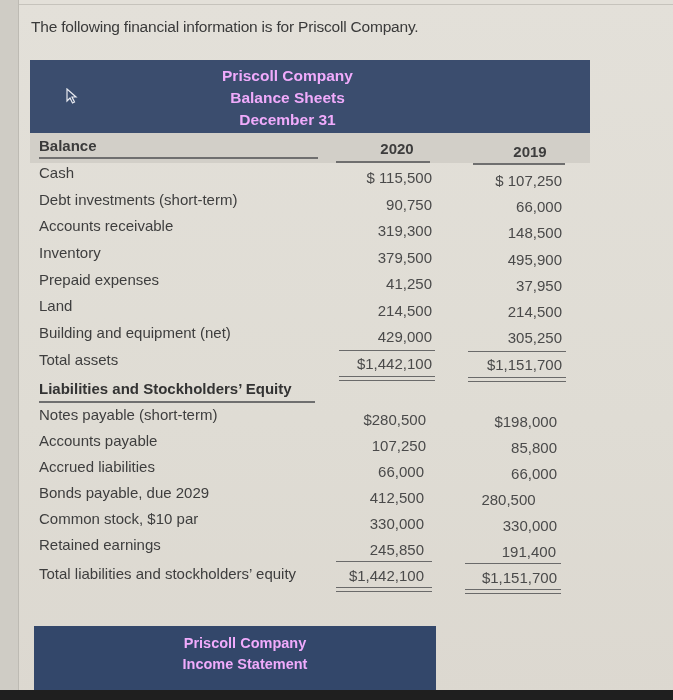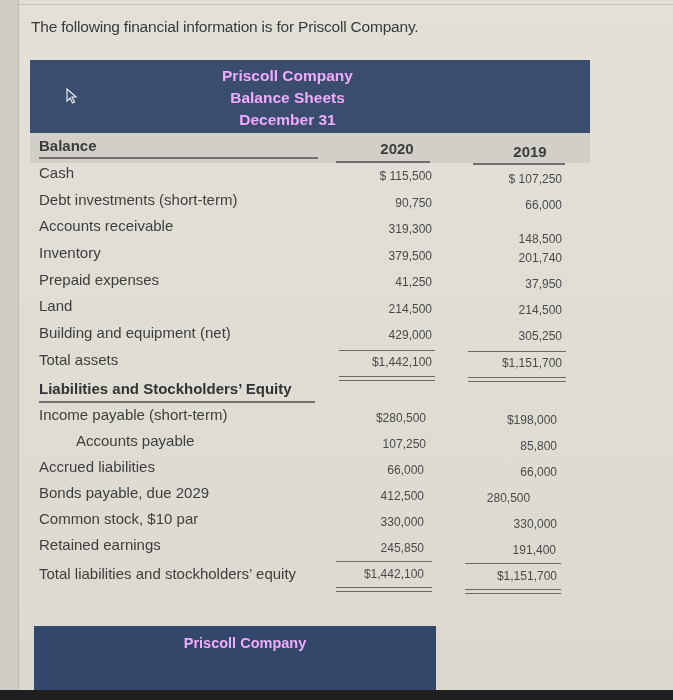--- a/index.html
+++ b/index.html
@@ -51,21 +51,21 @@
   .yr {
     position: absolute; font-size: 15px; font-weight: bold; color: #3d3d3d; text-align: center;
   }
   .yr-rule { position: absolute; height: 0; border-top: 2px solid #6f6f6f; }
 
   .lbl {
     position: absolute; left: 39px; font-size: 15px; color: #3e3e3e; white-space: nowrap;
   }
   .lbl.bold { font-weight: bold; color: #333; }
   .v20, .v19 {
-    position: absolute; font-size: 12px; color: #4a4a4a; text-align: right; white-space: nowrap;
+    position: absolute; font-size: 15px; color: #4a4a4a; text-align: right; white-space: nowrap;
   }
   .v20 { left: 330px; width: 102px; }
   .v19 { left: 460px; width: 102px; }
   .rule { position: absolute; height: 0; border-top: 1.5px solid #6a6a6a; }
   .drule { position: absolute; height: 3px; border-top: 1.5px solid #6a6a6a; border-bottom: 1.5px solid #6a6a6a; }
   .sec-rule { position: absolute; left: 39px; width: 276px; border-top: 2px solid #6f6f6f; height: 0; }
   .bottom-bar { position: absolute; left: 0; top: 690px; width: 673px; height: 10px; background: #1f1f1f; }
 </style>
 </head>
 <body>
@@ -99,25 +99,25 @@
 <div class="lbl" style="top:164px;">Cash</div>
 <div class="v20" style="top:169px;">$ 115,500</div>
 <div class="v19" style="top:172px;">$ 107,250</div>
 
 <div class="lbl" style="top:191px;">Debt investments (short-term)</div>
 <div class="v20" style="top:196px;">90,750</div>
 <div class="v19" style="top:198px;">66,000</div>
 
 <div class="lbl" style="top:217px;">Accounts receivable</div>
 <div class="v20" style="top:222px;">319,300</div>
-<div class="v19" style="top:232px;">148,500</div>
+<div class="v19" style="top:224px;">148,500</div>
 
 <div class="lbl" style="top:244px;">Inventory</div>
 <div class="v20" style="top:249px;">379,500</div>
-<div class="v19" style="top:251px;">201,740</div>
+<div class="v19" style="top:251px;">495,900</div>
 
 <div class="lbl" style="top:271px;">Prepaid expenses</div>
 <div class="v20" style="top:275px;">41,250</div>
 <div class="v19" style="top:277px;">37,950</div>
 
 <div class="lbl" style="top:297px;">Land</div>
 <div class="v20" style="top:302px;">214,500</div>
 <div class="v19" style="top:303px;">214,500</div>
 
 <div class="lbl" style="top:324px;">Building and equipment (net)</div>
@@ -130,25 +130,25 @@
 <div class="lbl" style="top:351px;">Total assets</div>
 <div class="v20" style="top:355px;">$1,442,100</div>
 <div class="v19" style="top:356px;">$1,151,700</div>
 
 <div class="drule" style="left:339px; top:376px; width:96px;"></div>
 <div class="drule" style="left:468px; top:377px; width:98px;"></div>
 
 <div class="lbl bold" style="top:380px;">Liabilities and Stockholders’ Equity</div>
 <div class="sec-rule" style="top:401px;"></div>
 
-<div class="lbl" style="top:406px;">Income payable (short-term)</div>
+<div class="lbl" style="top:406px;">Notes payable (short-term)</div>
 <div class="v20" style="top:411px; width:96px;">$280,500</div>
 <div class="v19" style="top:413px; width:97px;">$198,000</div>
 
-<div class="lbl" style="top:432px;margin-left:37px;">Accounts payable</div>
+<div class="lbl" style="top:432px;">Accounts payable</div>
 <div class="v20" style="top:437px; width:96px;">107,250</div>
 <div class="v19" style="top:439px; width:97px;">85,800</div>
 
 <div class="lbl" style="top:458px;">Accrued liabilities</div>
 <div class="v20" style="top:463px; width:94px;">66,000</div>
 <div class="v19" style="top:465px; width:97px;">66,000</div>
 
 <div class="lbl" style="top:484px;">Bonds payable, due 2029</div>
 <div class="v20" style="top:489px; width:94px;">412,500</div>
 <div class="v19" style="top:491px; width:97px;text-align:center;">280,500</div>
@@ -167,16 +167,17 @@
 <div class="lbl" style="top:565px;">Total liabilities and stockholders’ equity</div>
 <div class="v20" style="top:567px; width:94px;">$1,442,100</div>
 <div class="v19" style="top:569px; width:97px;">$1,151,700</div>
 
 <div class="drule" style="left:336px; top:587px; width:96px;"></div>
 <div class="drule" style="left:465px; top:589px; width:96px;"></div>
 
 <div class="banner is-banner">
   <div class="lines">
     <div class="l">Priscoll Company</div>
+    <div class="l">Income Statement</div>
   </div>
 </div>
 
 <div class="bottom-bar"></div>
 
 </body></html>

